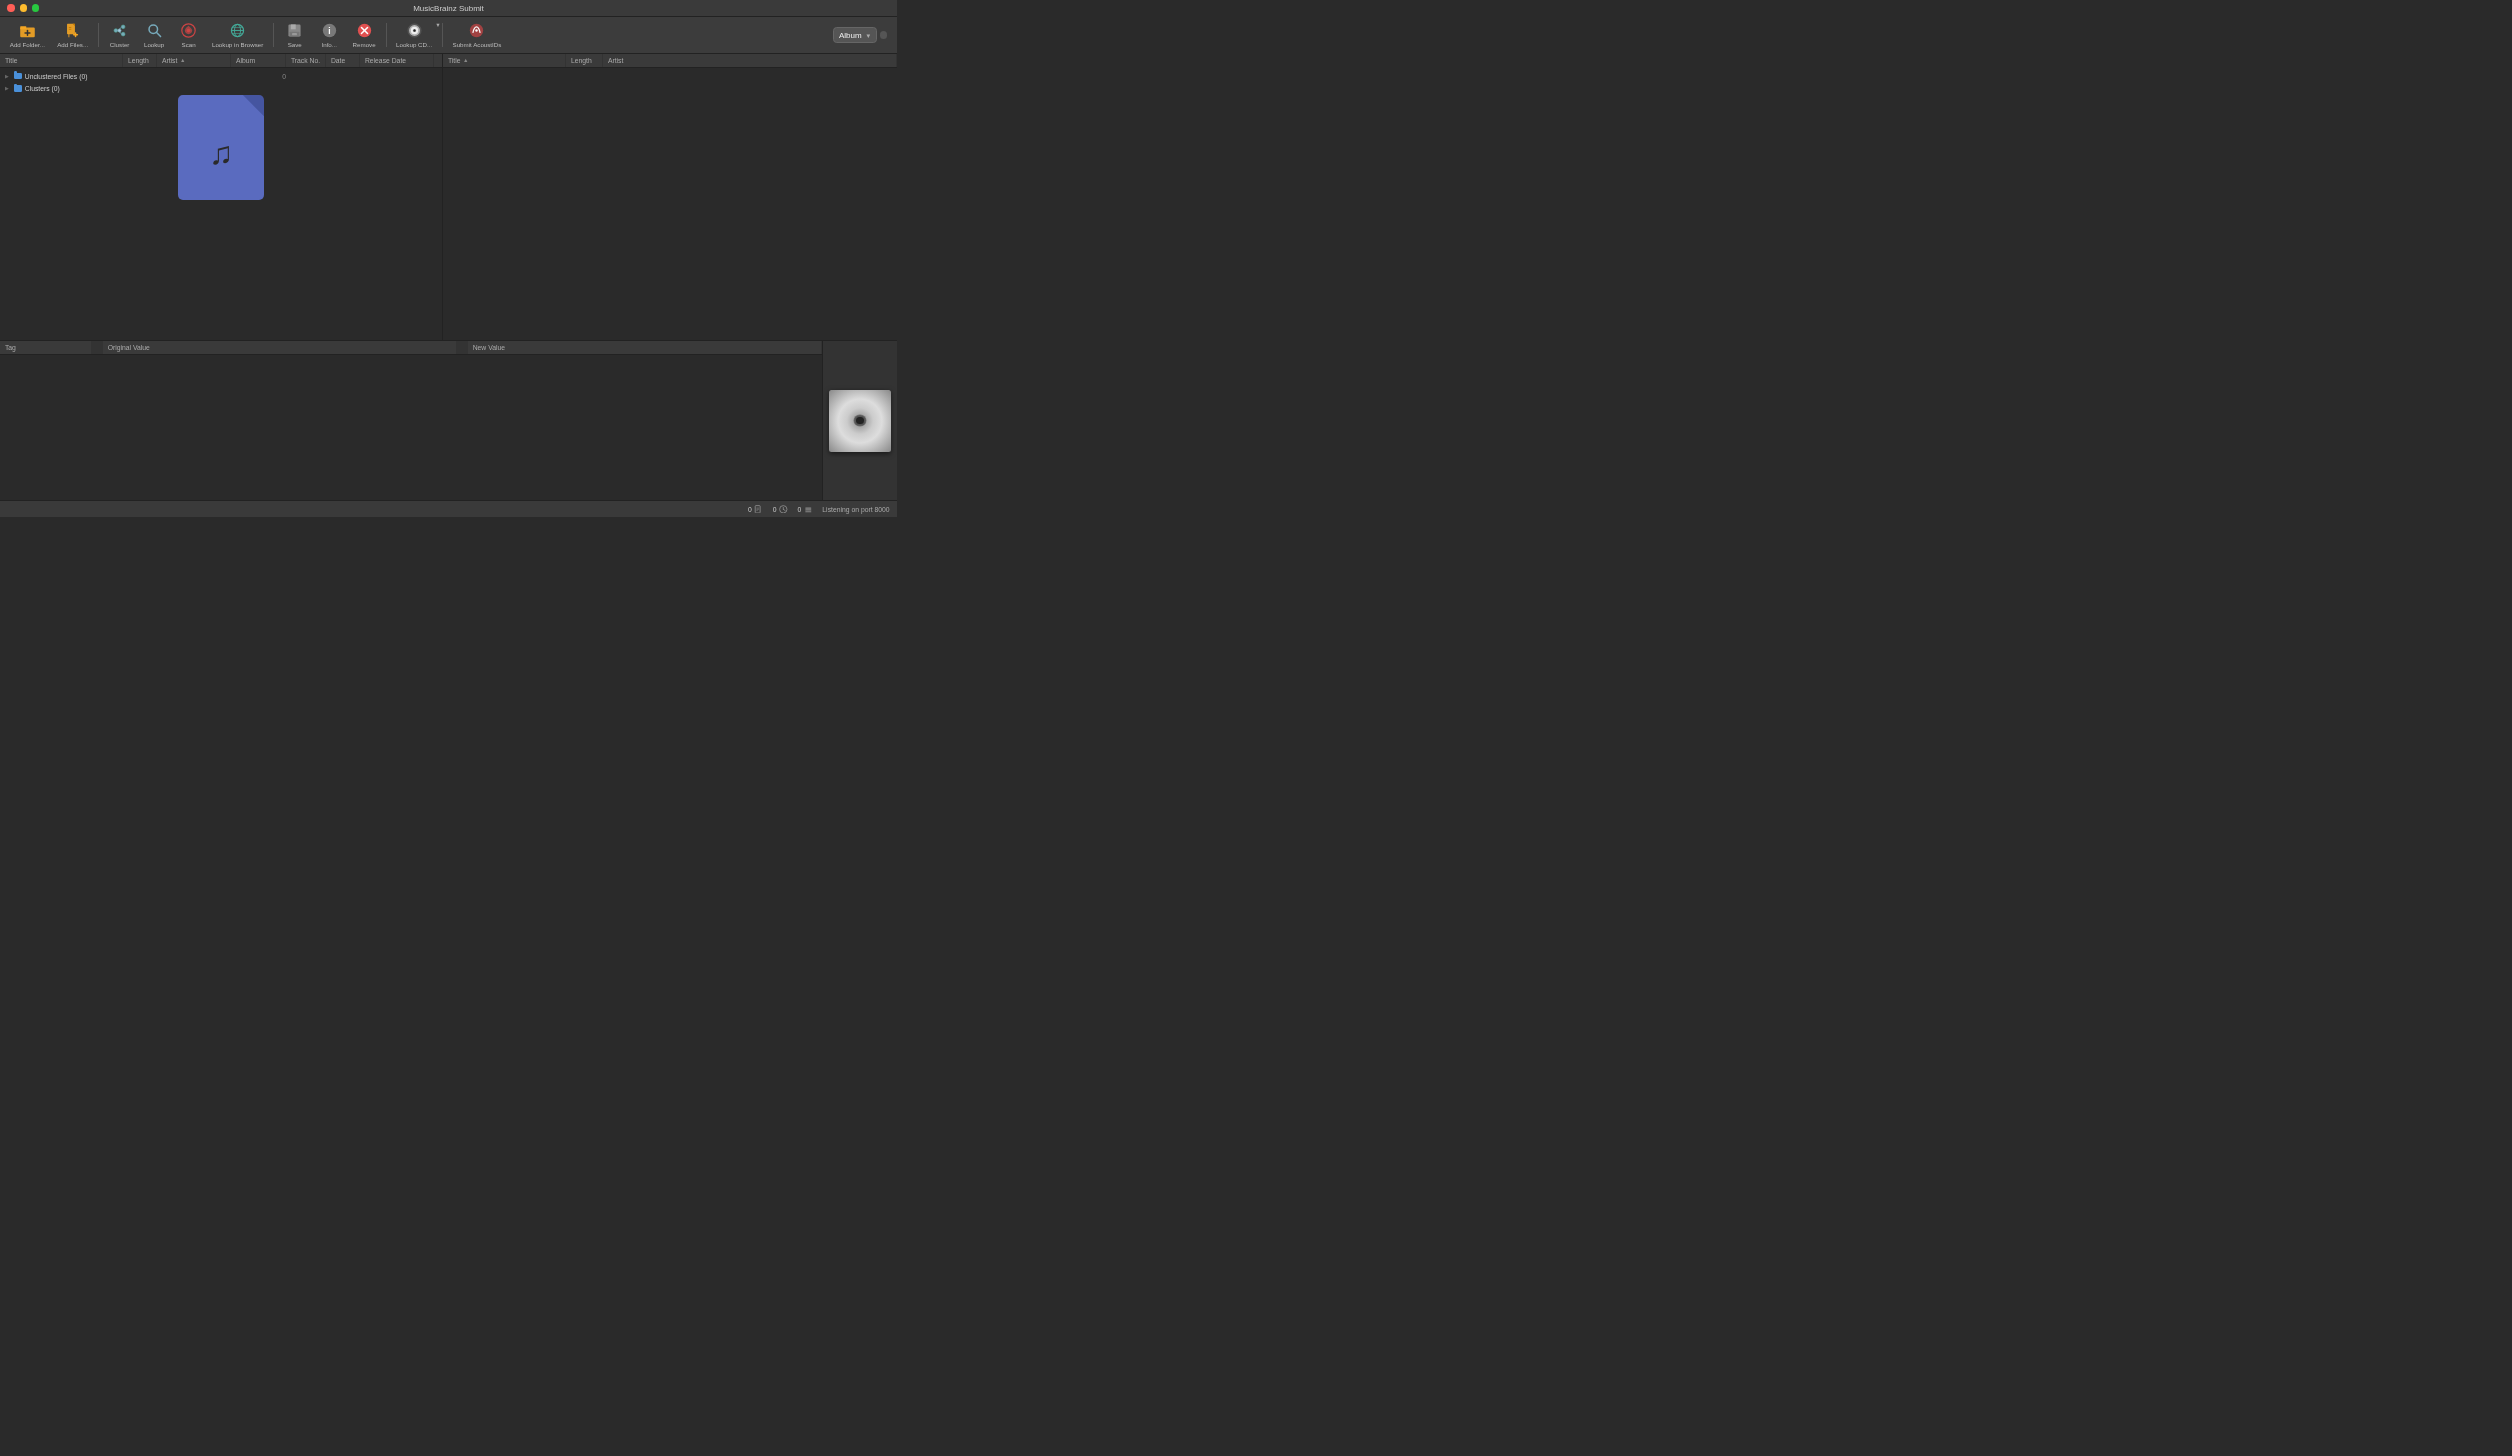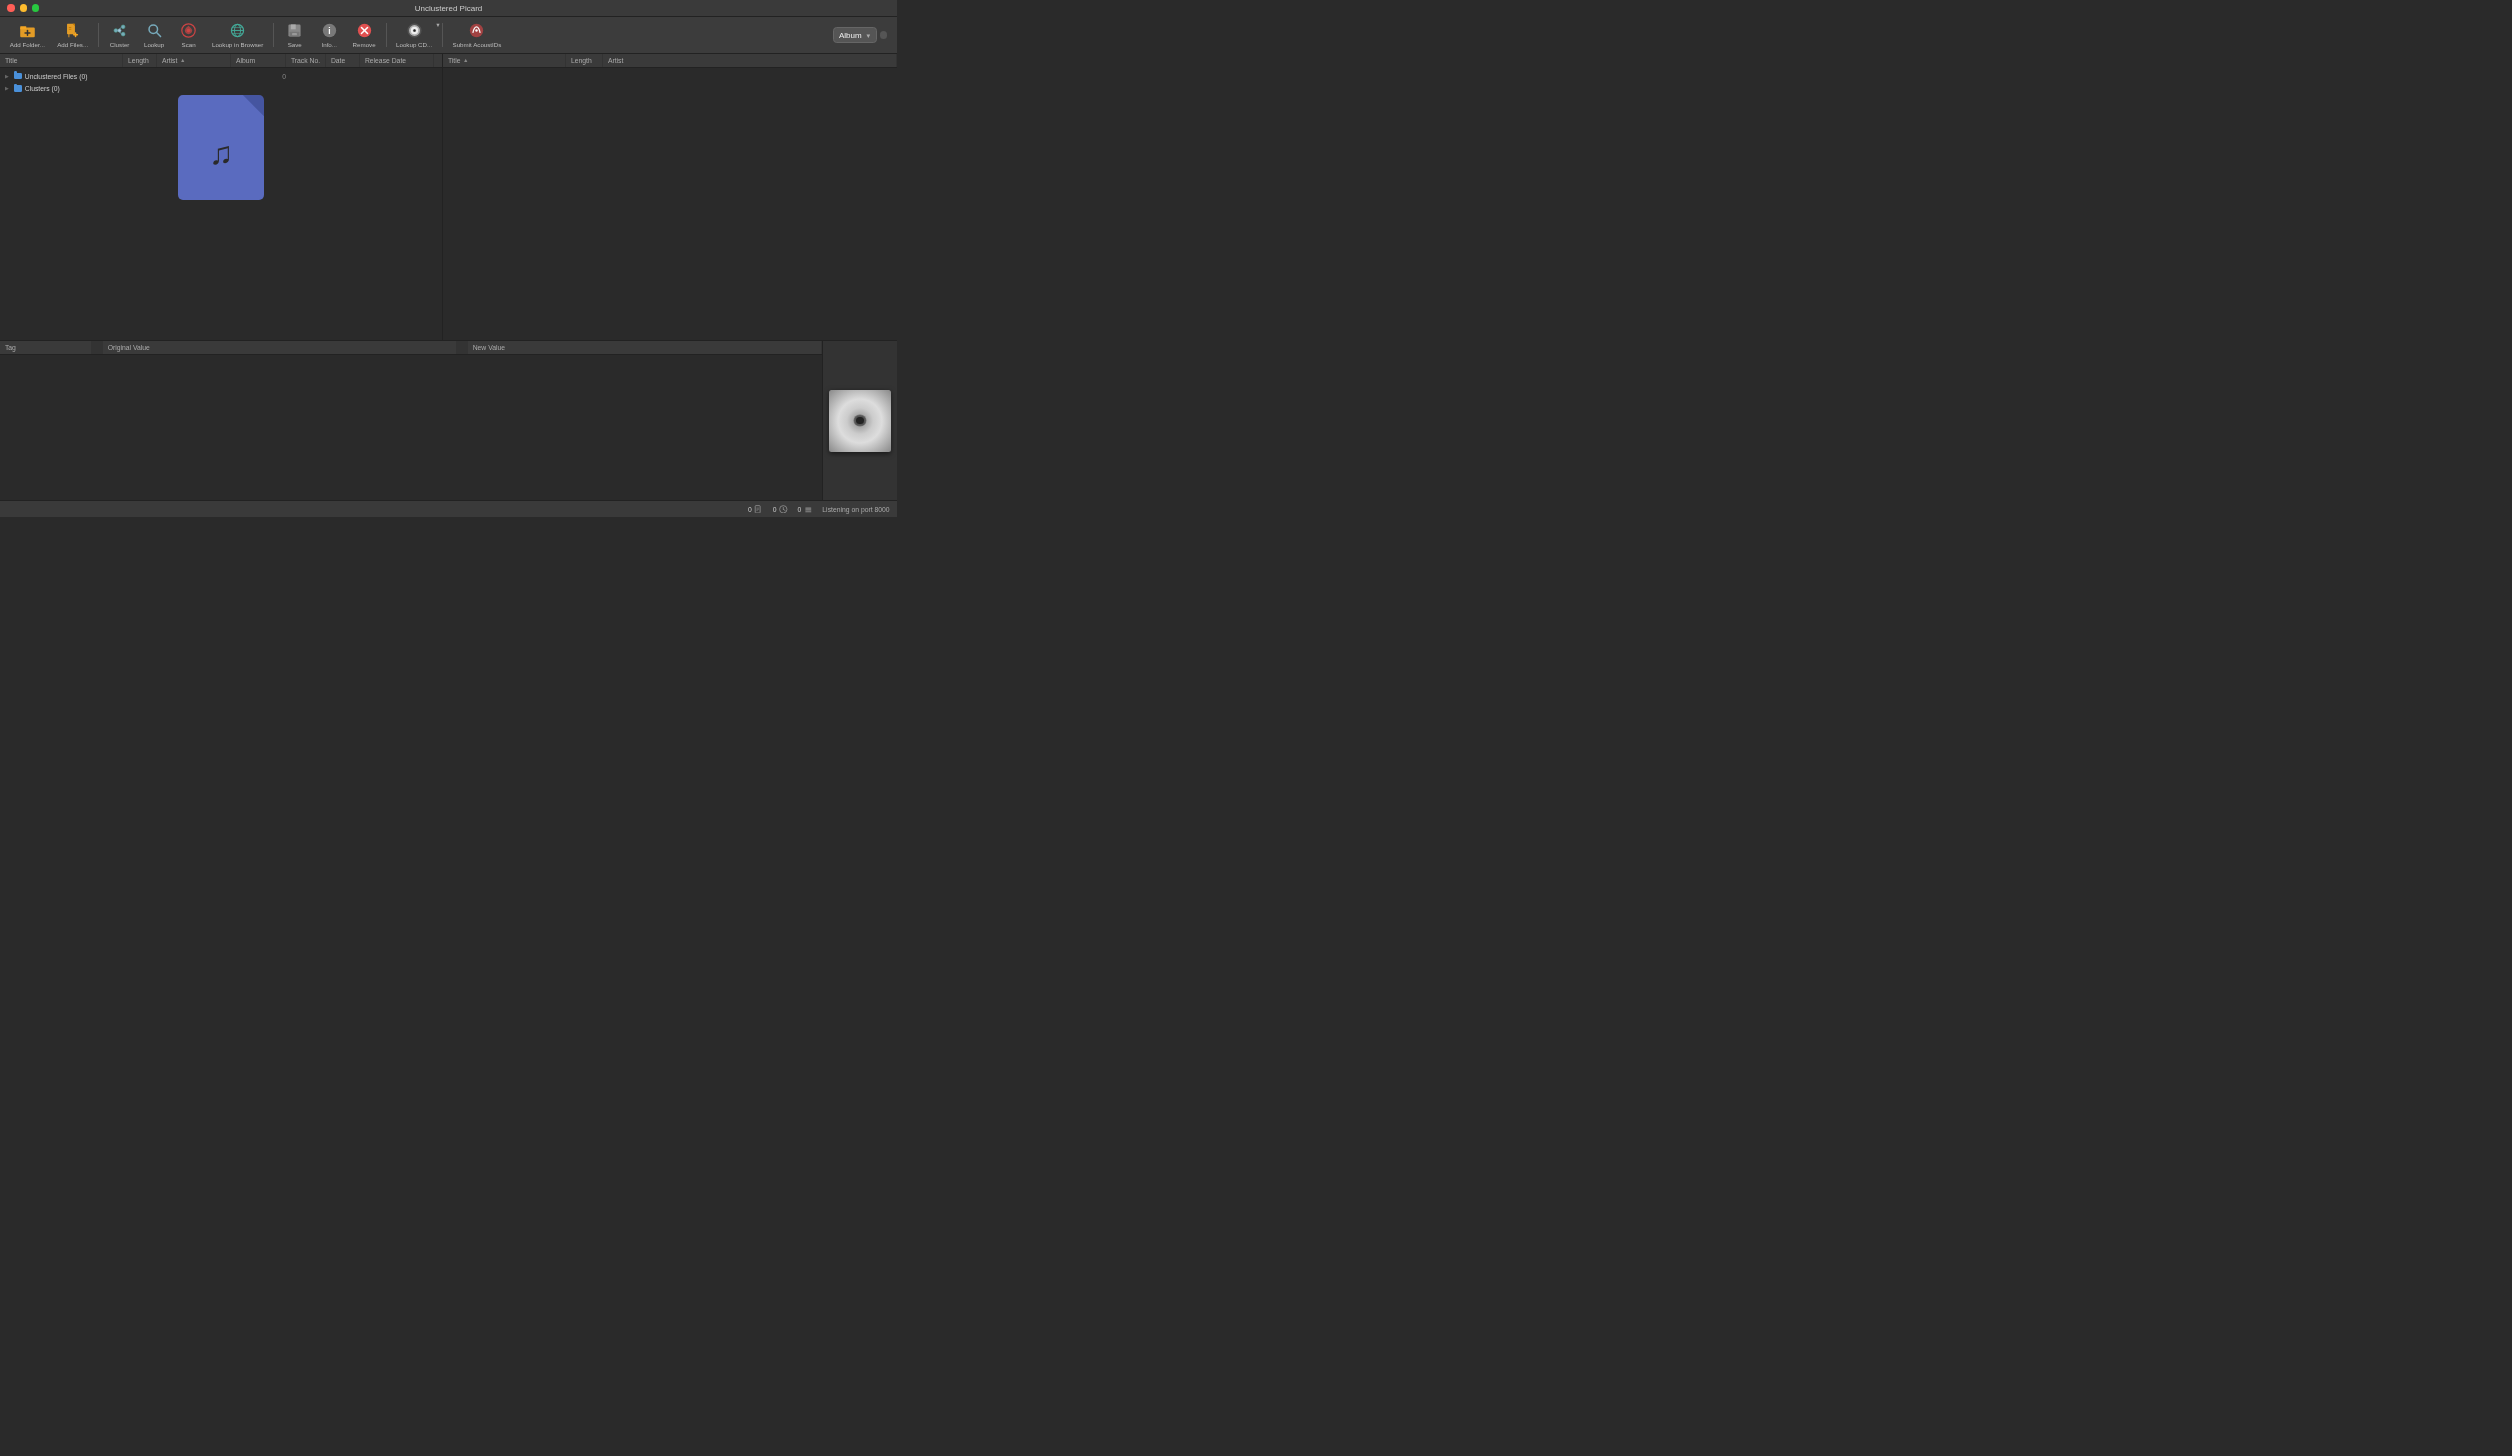--- a/index.html
+++ b/index.html
@@ -339,21 +339,21 @@
   </style>
 </head>
 <body>
 
 <div class="titlebar">
   <div class="traffic-lights">
     <div class="traffic-light tl-close"></div>
     <div class="traffic-light tl-minimize"></div>
     <div class="traffic-light tl-maximize"></div>
   </div>
-  <span class="titlebar-title">Unclustered Picard</span>
+  <span class="titlebar-title">MusicBrainz Submit</span>
 </div>
 
 <div class="toolbar">
 
   <div class="toolbar-btn">
     <div class="btn-icon">
       <svg width="17" height="17" viewBox="0 0 28 28">
         <rect x="2" y="9" width="24" height="16" rx="2" fill="#f5a623" opacity="0.9"></rect>
         <rect x="2" y="7" width="10" height="5" rx="1" fill="#f5a623"></rect>
         <line x1="14" y1="14" x2="14" y2="22" stroke="#333" stroke-width="2.5" stroke-linecap="round"></line>

